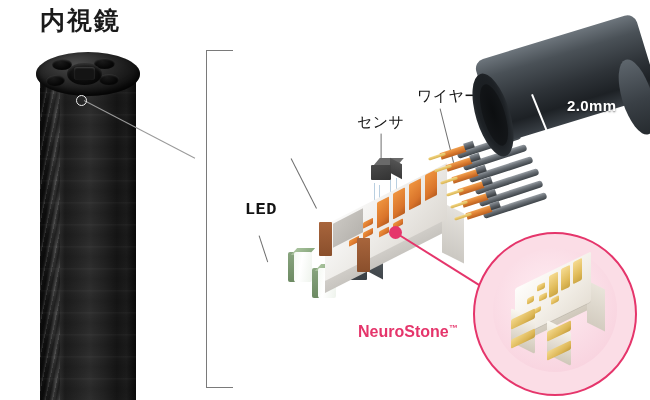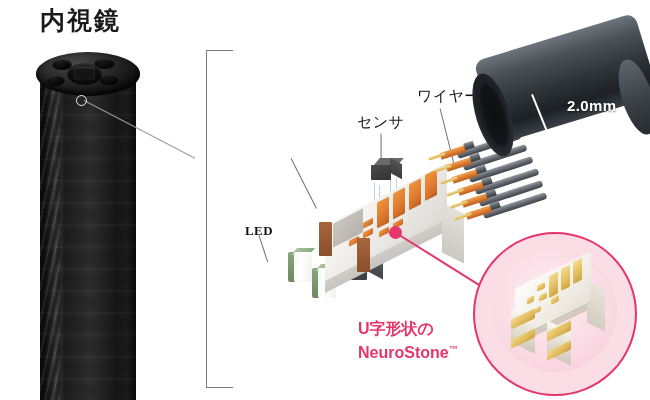--- a/index.html
+++ b/index.html
@@ -61,22 +61,22 @@
   #bracket{left:206px;top:50px;width:26px;height:336px;
     border-left:1.6px solid #7a7a7a;border-top:1.6px solid #7a7a7a;
     border-bottom:1.6px solid #7a7a7a;}
 
   
   .lbl{color:#141414;font-size:15px;font-weight:500;line-height:19px;
        letter-spacing:.4px;white-space:pre-line;}
   #lbl-camera{left:247px;top:112px;}
   #lbl-sensor{left:357px;top:112px;}
   #lbl-wire{left:417px;top:86px;}
-  #lbl-led{left:245px;top:221px;font-size:13px;font-weight:600;
-           font-family:Liberation Serif, serif;}
+  #lbl-led{left:245px;top:200px;font-size:17px;font-weight:600;
+           font-family:Liberation Mono, monospace;}
   #lbl-dim{left:567px;top:96px;color:#ffffff;font-size:15px;font-weight:700;
            text-shadow:0 1px 2px rgba(0,0,0,.55);}
 
   
   #caption{left:358px;top:318px;color:#e5356b;font-size:16px;font-weight:700;
     line-height:21px;}
   #caption .tm{font-size:9px;vertical-align:super;}
 
   
   #inset{left:473px;top:232px;width:160px;height:160px;border-radius:50%;
@@ -316,21 +316,20 @@
     <div id="tube-mouth"></div>
     <div id="tube-mouth-in"></div>
   </div>
   <div id="dim-line"></div>
   <div class="abs lbl" id="lbl-dim">2.0mm</div>
 
   <div class="abs" id="pink-dot"></div>
   <div class="leader-pink" style="left:396px;top:232px;width:118px;transform:rotate(32deg);"></div>
 
   <div class="abs" id="caption">
-    <div>U字形状の</div>
     <div><span>NeuroStone</span><span class="tm">™</span></div>
   </div>
 
   <div class="abs" id="inset">
     <div id="inset-glow"></div>
     <div class="ns" id="ns-wrap">
       <div class="ns" id="ns-side"></div>
       <div class="ns" id="ns-rightface"></div>
       <div class="ns" id="ns-top">
         <div class="pad" style="left:34px;top:4px;width:9px;height:22px;transform:none;"></div>

